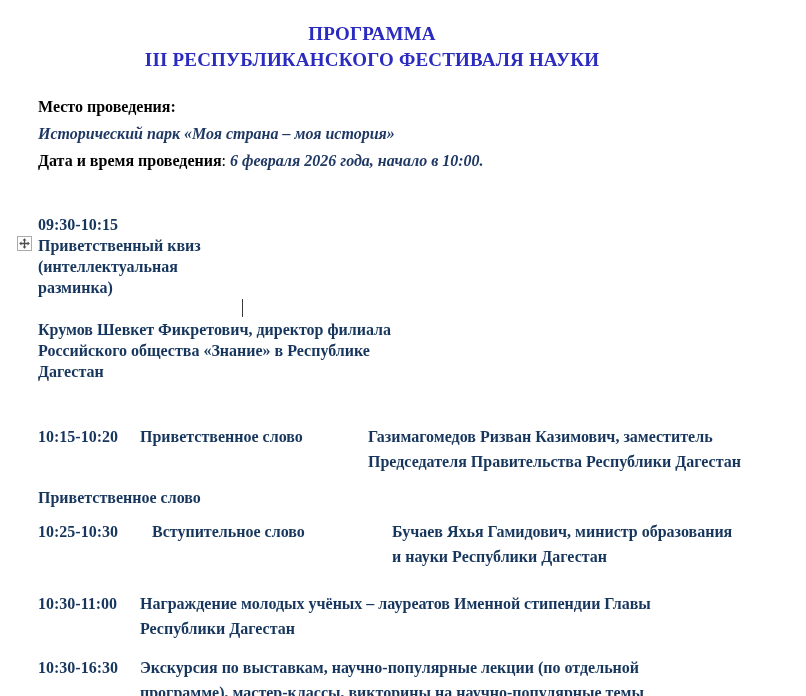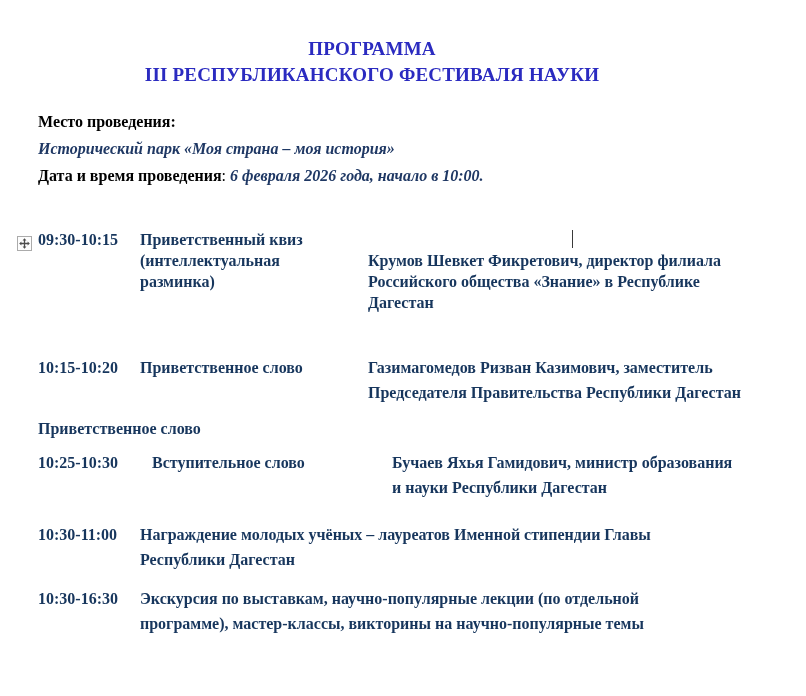--- a/index.html
+++ b/index.html
@@ -7,21 +7,21 @@
     position: relative;
     width: 806px;
     height: 696px;
     background: #ffffff;
     font-family: "Liberation Serif", "DejaVu Serif", serif;
     font-weight: bold;
     color: #000000;
     overflow: hidden;
   }
   .doc-title {
-    padding-top: 36px;
+    padding-top: 21px;
     margin-left: 38px;
     width: 668px;
     text-align: center;
     font-size: 19px;
     line-height: 26px;
     color: var(--title-blue, #2B2BC0);
     letter-spacing: 0.2px;
   }
   .info {
     margin-top: 20px;
@@ -53,21 +53,21 @@
     margin-left: 38px;
     width: 752px;
     color: var(--table-blue, #17365D);
     font-size: 16px;
   }
   .row { display: flex; align-items: flex-start; }
   .cell { white-space: pre-line; }
   .cell.time  { width: 102px; flex: none; }
   .cell.event { width: 228px; flex: none; }
   .cell.person { flex: 1; position: relative; }
-  .row.r1 { line-height: 21px; margin-bottom: 21px; }
+  .row.r1 { line-height: 21px; margin-bottom: 21px; flex-direction: column; }
   .row.r2 { line-height: 25px; margin-bottom: 10px; justify-content: flex-end; }
   .row.r3 { line-height: 27px; margin-bottom: 8px; }
   .row.r4 { line-height: 25px; margin-bottom: 22px; gap: 12px; }
   .row.r5 { line-height: 25px; margin-bottom: 14px; justify-content: space-between; }
   .row.r6 { line-height: 25px; }
   .caret {
     position: absolute;
     left: 204px;
     top: 1px;
     width: 1px;

